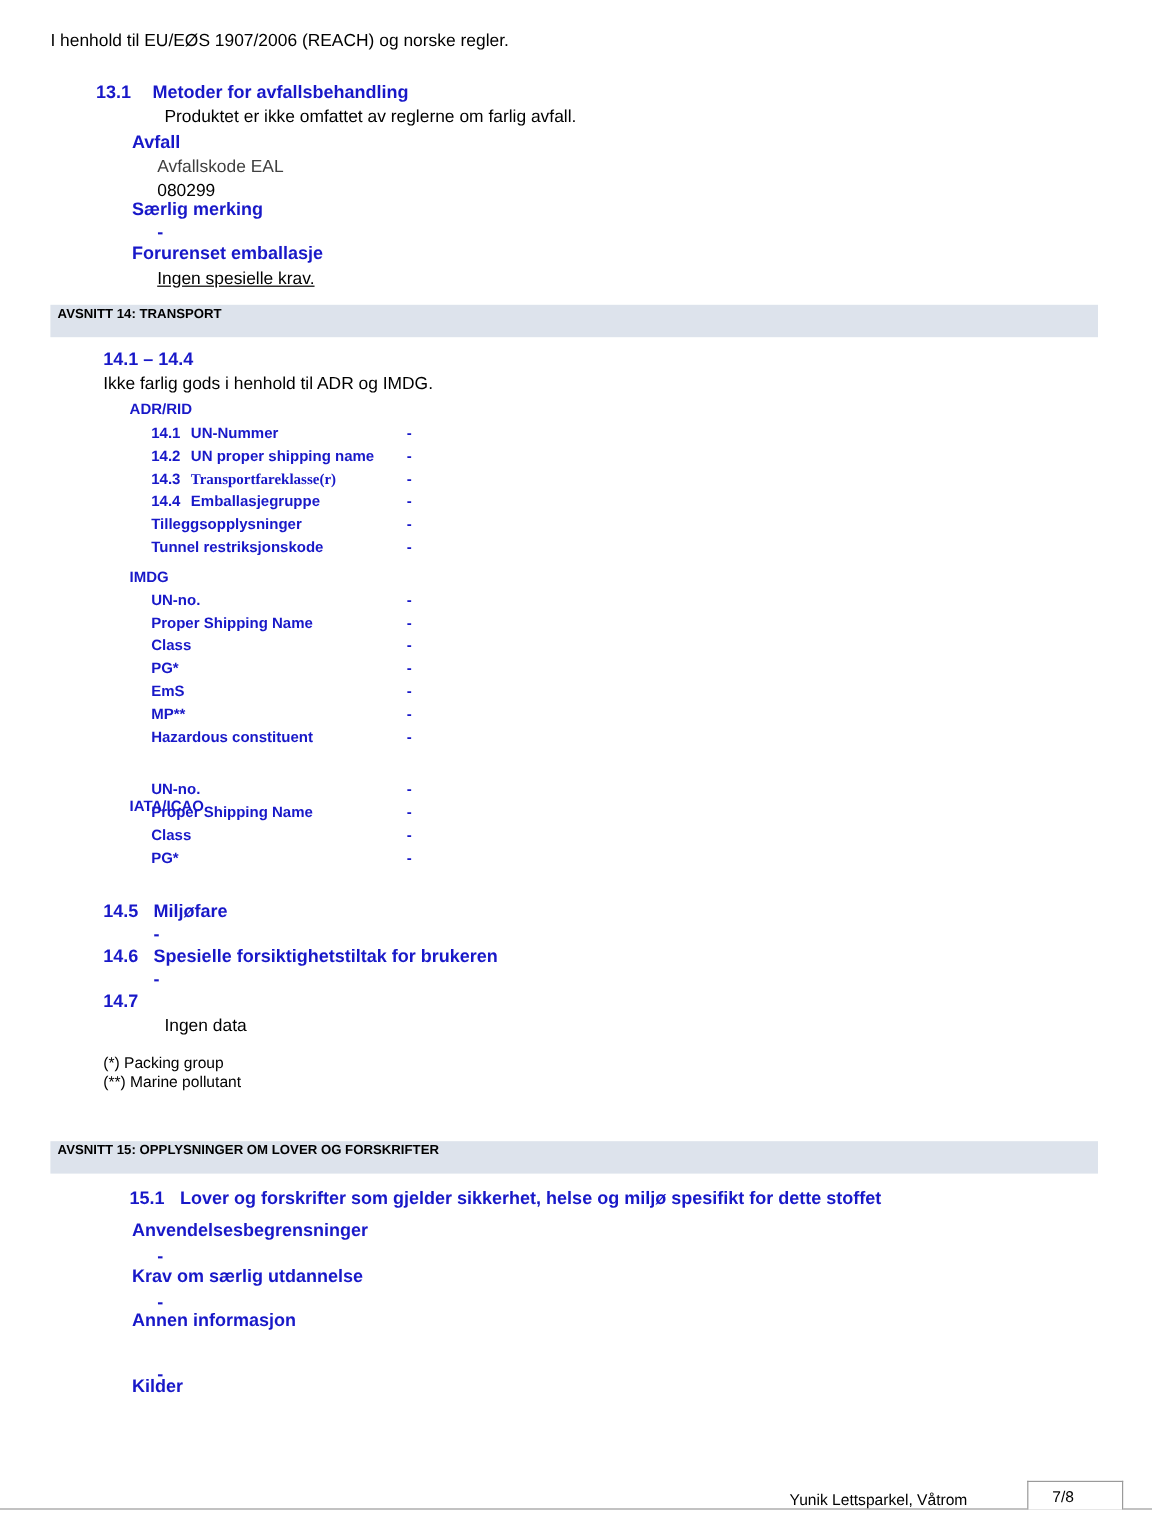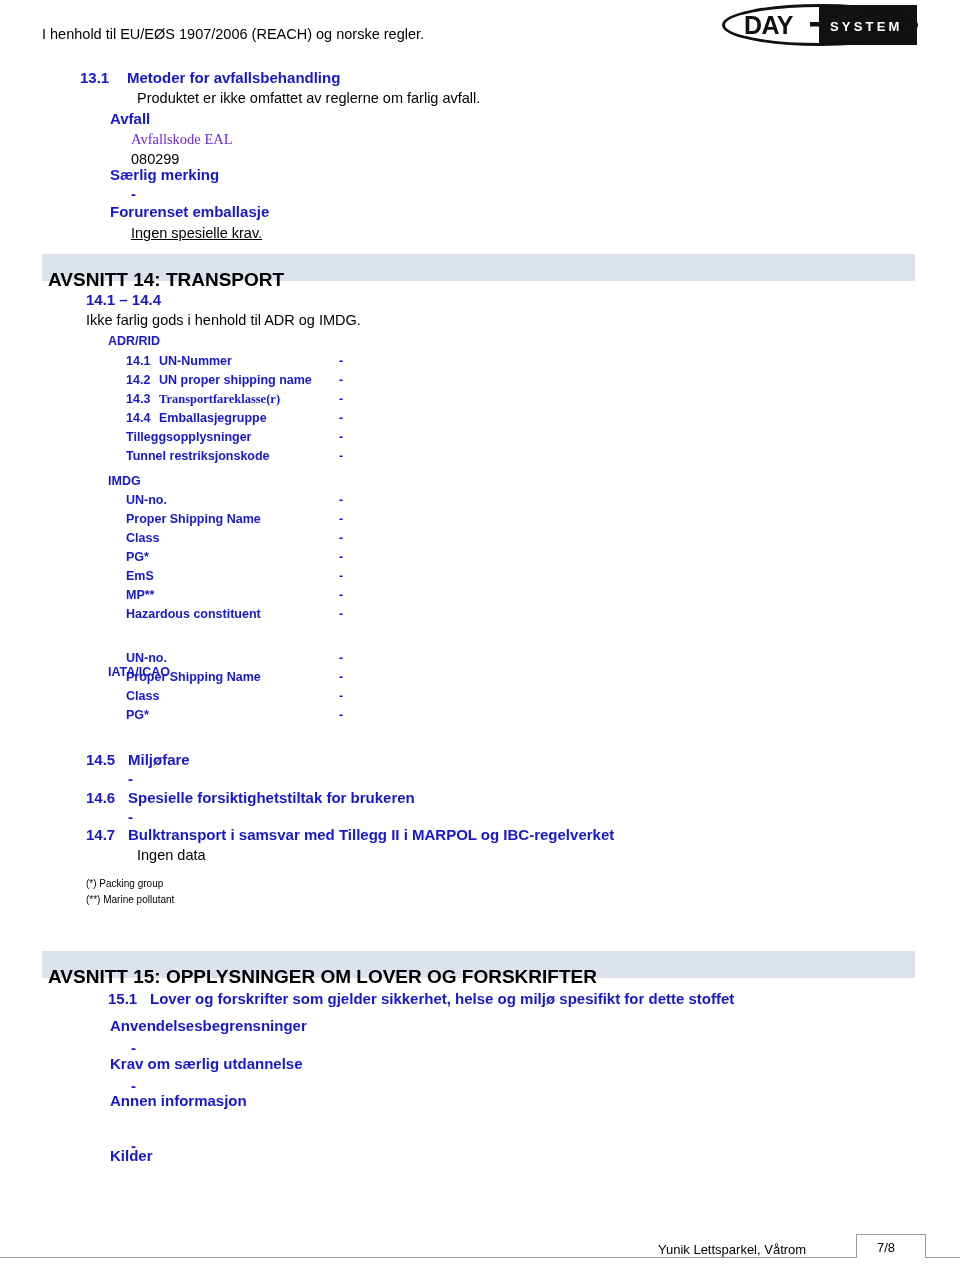--- a/index.html
+++ b/index.html
@@ -49,39 +49,39 @@
   }
   .logo svg { display: block; }
 
   
   .row {
     position: absolute;
     white-space: nowrap;
     line-height: 1;
   }
   .blue-b    { color: #1818c8; font-weight: bold; }
-  .blue-n    { color: #6d28d9; font-weight: normal; font-family: Liberation Serif, serif; }
+  .blue-n    { color: #404040; font-weight: normal; }
   .black     { color: #000000; }
   .sz-head   { font-size: 15px;   font-weight: bold; }
   .sz-body   { font-size: 14.5px; }
-  .sz-small  { font-size: 10px; }
+  .sz-small  { font-size: 13px; }
 
   
   .section-band {
     position: absolute;
     left: 42px;
     width: 873px;
     height: 27px;
     background: #dde3ec;
   }
   .section-band .band-label {
     position: absolute;
     left: 6px;
-    top: 15px;
-    font-size: 19px;
+    top: 2px;
+    font-size: 11px;
     font-weight: bold;
     color: #000;
     white-space: nowrap;
   }
 
   
   .kv-key {
     position: absolute;
     white-space: nowrap;
     font-size: 12.5px;
@@ -130,21 +130,21 @@
     left: 658px;
     top: 1242px;
     font-size: 13px;
     color: #000;
     white-space: nowrap;
   }
   .footer-pagebox {
     position: absolute;
     left: 856px;
     top: 1234px;
-    width: 70px;
+    width: 80px;
     height: 24px;
     border: 1px solid #9a9a9a;
     border-bottom: none;
     background: #ffffff;
     box-sizing: border-box;
   }
   .footer-pagenum {
     position: absolute;
     left: 0;
     top: 5px;
@@ -155,32 +155,20 @@
   }
 </style>
 </head>
 <body>
 
 <div class="page">
 
   <div class="doc-header">
     <div class="header-text">I henhold til EU/EØS 1907/2006 (REACH) og norske regler.</div>
 
-    <div class="logo">
-      <svg width="196" height="42" viewBox="0 0 196 42" xmlns="http://www.w3.org/2000/svg">
-        <ellipse cx="98" cy="21" rx="97" ry="20" fill="#ffffff" stroke="#111111" stroke-width="2"></ellipse>
-        <path d="M98 1.2 A97 20 0 0 1 98 40.8 L195 40.8 L195 1.2 Z" fill="#111111"></path>
-        <rect x="97" y="1" width="98" height="40" fill="#111111"></rect>
-        <ellipse cx="98" cy="21" rx="96" ry="19" fill="none" stroke="#111111" stroke-width="2"></ellipse>
-        <path d="M98 2 A96 19 0 0 1 98 40 L194 40 L194 2 Z" fill="#111111"></path>
-        <text x="22" y="30" font-family="'Liberation Sans', sans-serif" font-size="25" font-weight="bold" fill="#111111" letter-spacing="-0.5">DAY</text>
-        <rect x="88" y="18" width="16" height="4.5" fill="#111111"></rect>
-        <text x="108" y="27" font-family="'Liberation Sans', sans-serif" font-size="13" font-weight="bold" fill="#ffffff" letter-spacing="3.2">SYSTEM</text>
-      </svg>
-    </div>
   </div>
 
   <div class="row sz-head blue-b" style="left:80px; top:70px;">13.1</div>
   <div class="row sz-head blue-b" style="left:127px; top:70px;">Metoder for avfallsbehandling</div>
   <div class="row sz-body black" style="left:137px; top:91px;">Produktet er ikke omfattet av reglerne om farlig avfall.</div>
 
   <div class="row sz-head blue-b" style="left:110px; top:111px;">Avfall</div>
   <div class="row sz-body blue-n" style="left:131px; top:132px;">Avfallskode EAL</div>
   <div class="row sz-body black" style="left:131px; top:152px;">080299</div>
 
@@ -260,21 +248,20 @@
 
   <div class="row sz-head blue-b" style="left:86px; top:752px;">14.5</div>
   <div class="row sz-head blue-b" style="left:128px; top:752px;">Miljøfare</div>
   <div class="dash sz-head" style="left:128px; top:771px;">-</div>
 
   <div class="row sz-head blue-b" style="left:86px; top:790px;">14.6</div>
   <div class="row sz-head blue-b" style="left:128px; top:790px;">Spesielle forsiktighetstiltak for brukeren</div>
   <div class="dash sz-head" style="left:128px; top:809px;">-</div>
 
   <div class="row sz-head blue-b" style="left:86px; top:827px;">14.7</div>
-  <div class="row sz-head blue-b" style="left:128px; top:827px;">Bulktransport i samsvar med Tillegg II i MARPOL og IBC-regelverket</div>
   <div class="row sz-body black" style="left:137px; top:848px;">Ingen data</div>
 
   <div class="row sz-small black" style="left:86px; top:879px;">(*) Packing group</div>
   <div class="row sz-small black" style="left:86px; top:895px;">(**) Marine pollutant</div>
 
   <div class="section-band" style="top:951px;">
     <div class="band-label">AVSNITT 15:  OPPLYSNINGER OM LOVER OG FORSKRIFTER</div>
   </div>
 
   <div class="row sz-head blue-b" style="left:108px; top:991px;">15.1</div>

